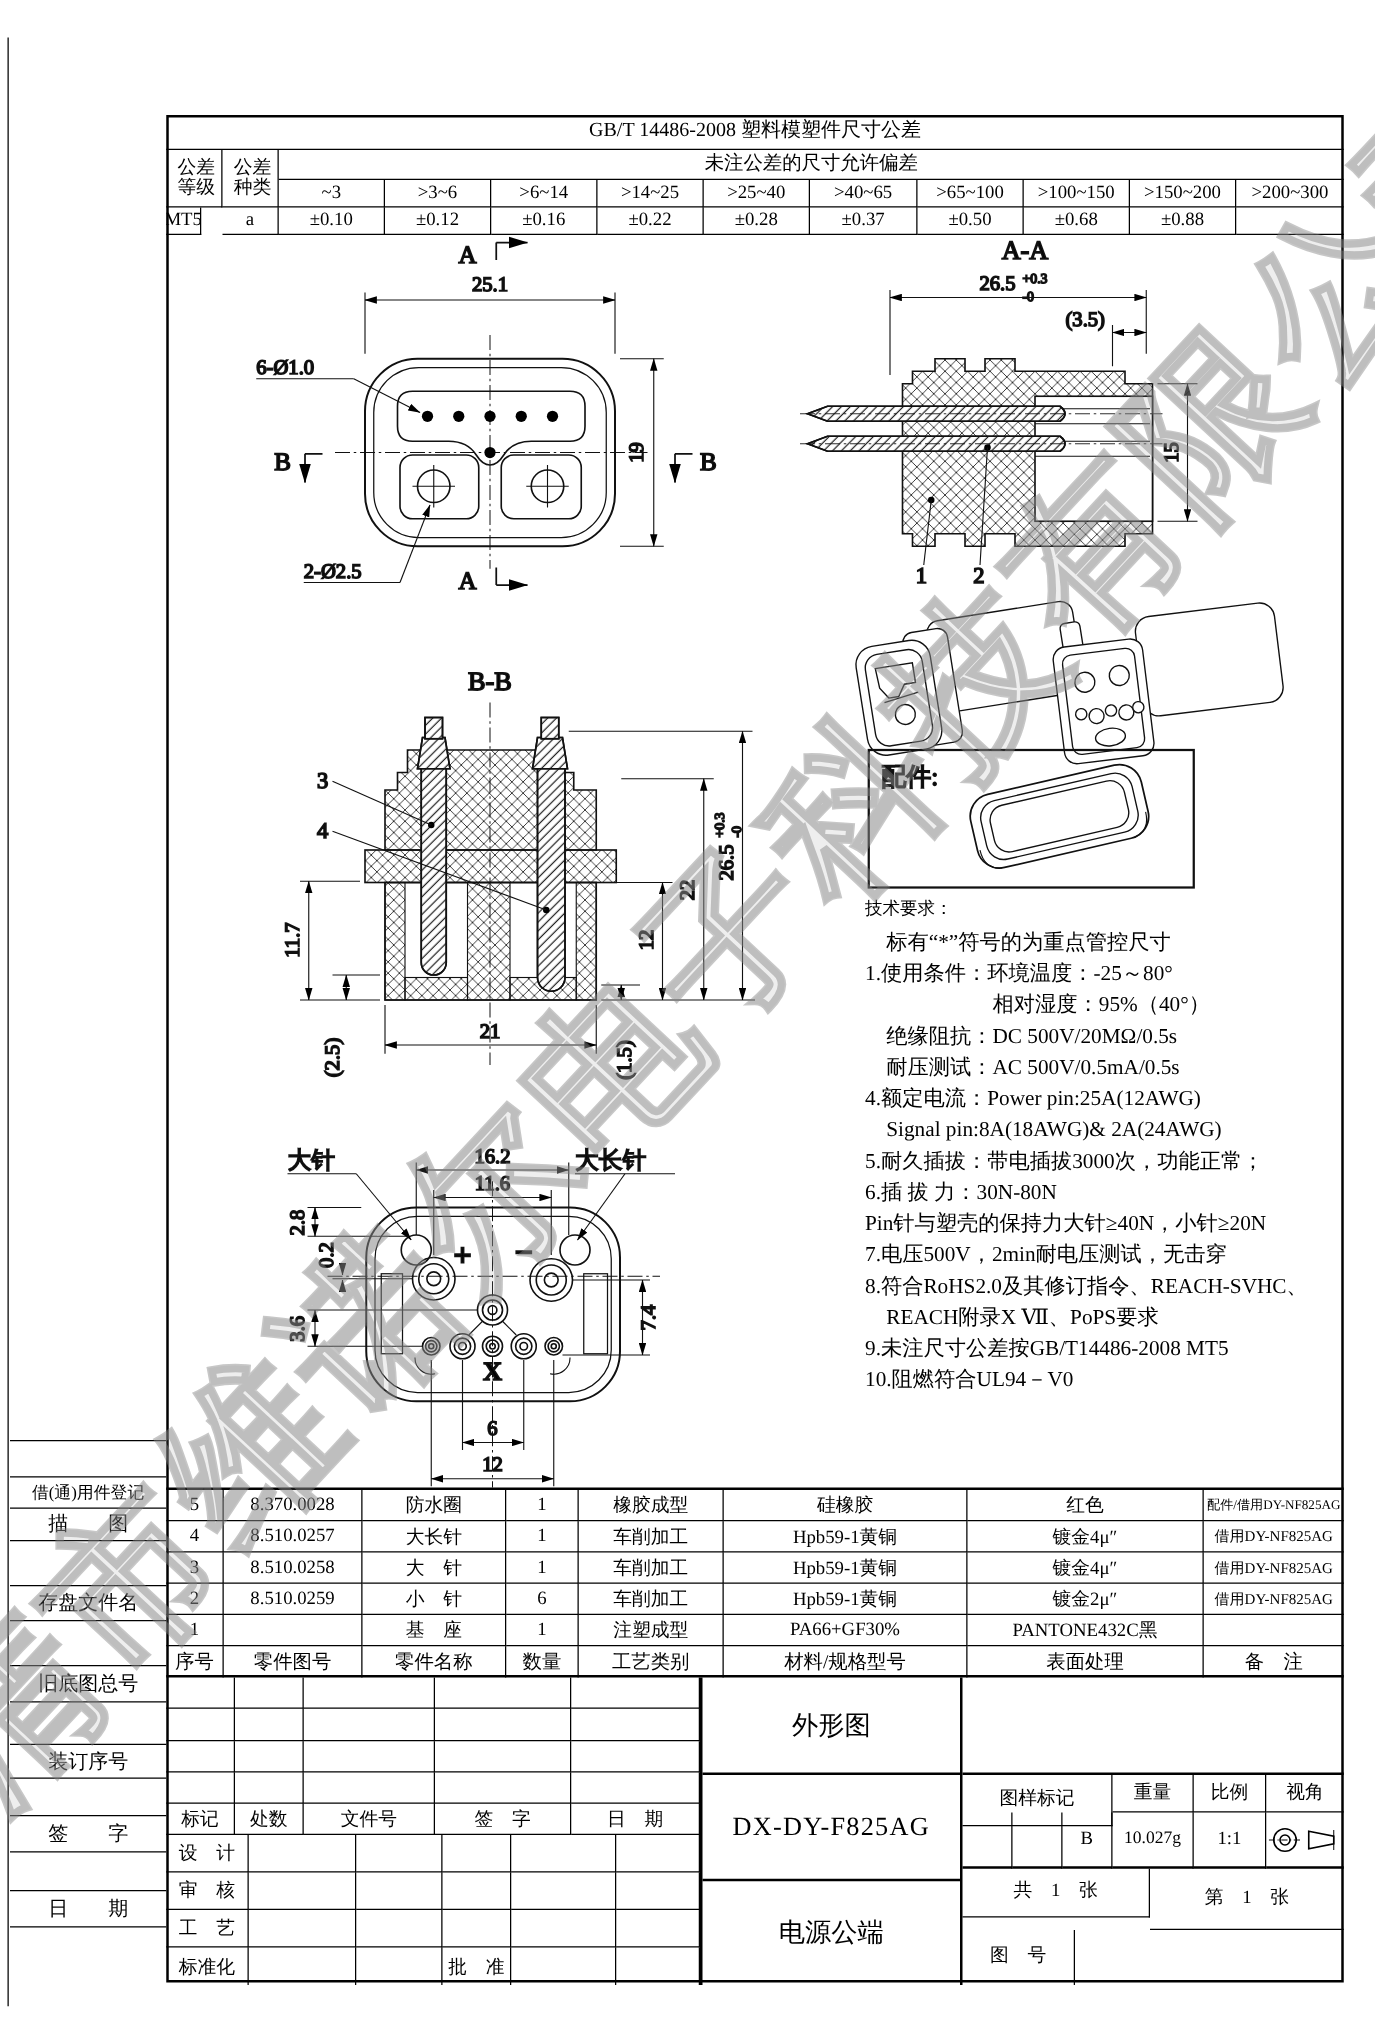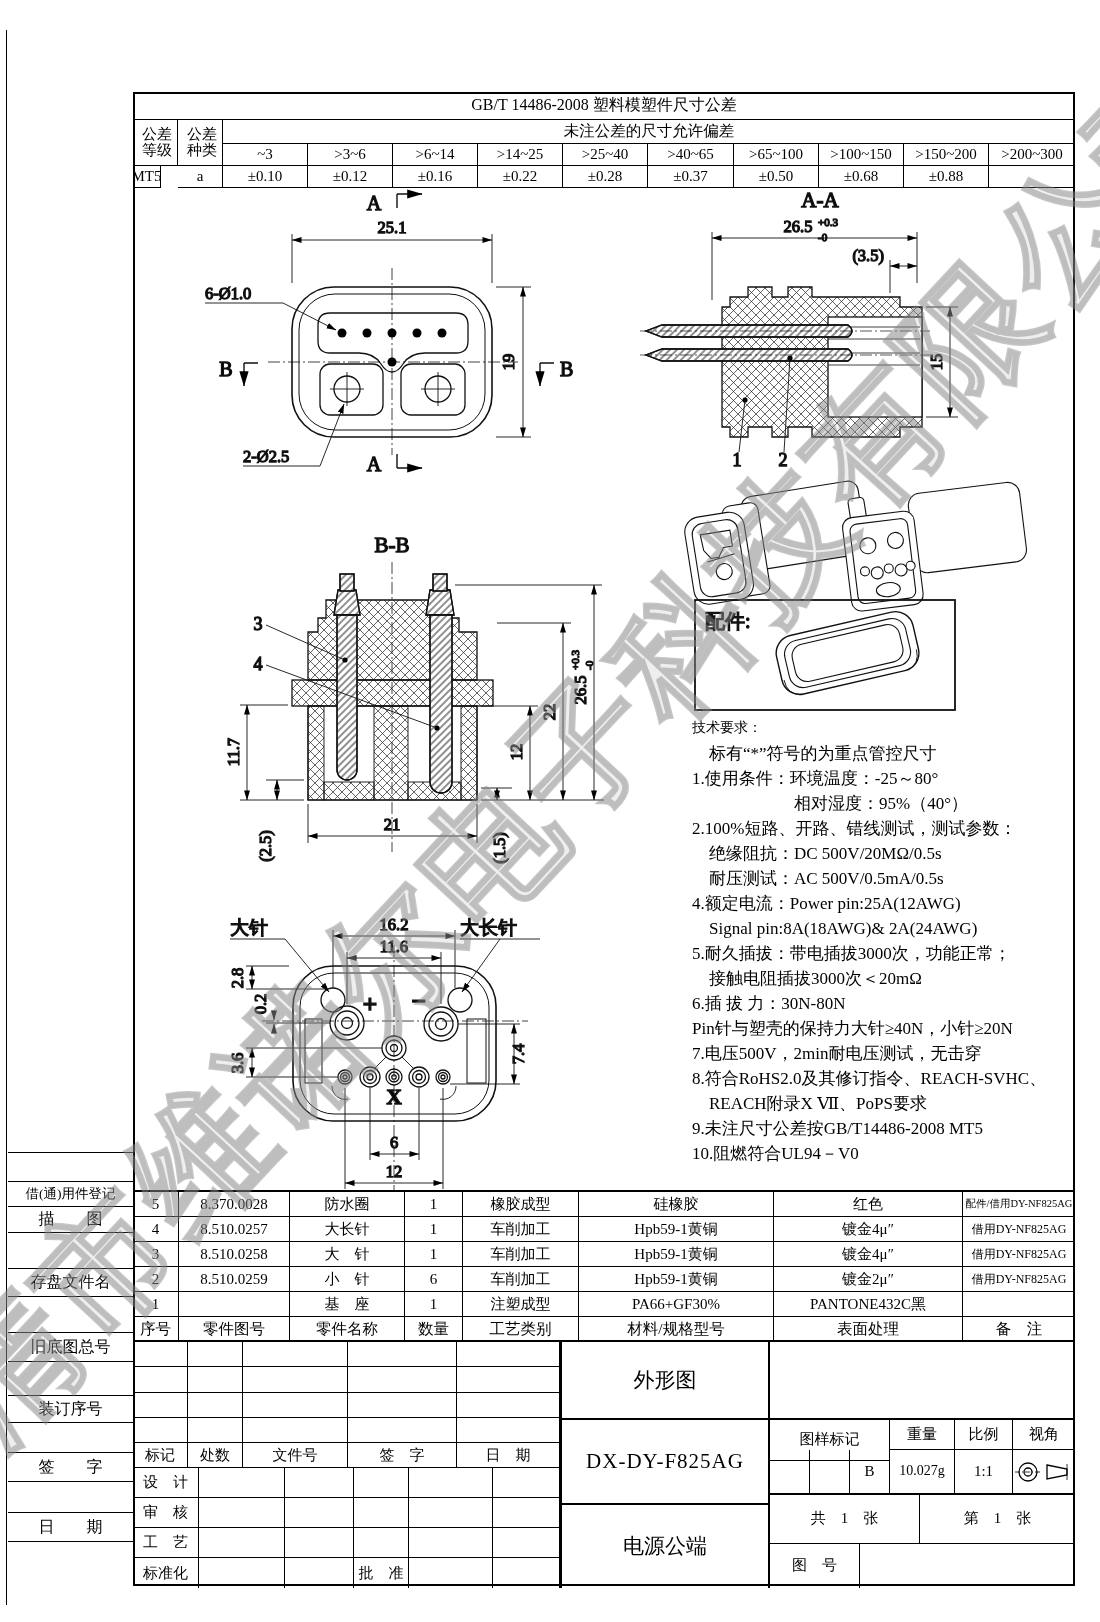--- a/index.html
+++ b/index.html
@@ -362,27 +362,25 @@
       <text x="394" y="1177" class="d">12</text>
     </g>
   </g>
 </svg>
 
 <div class="tech">
   <div class="tt">技术要求：</div>
   <div class="tl">　标有“*”符号的为重点管控尺寸</div>
   <div class="tl">1.使用条件：环境温度：-25～80°</div>
   <div class="tl">　　　　　　相对湿度：95%（40°）</div>
-  <div class="tl">2.100%短路、开路、错线测试，测试参数：</div>
   <div class="tl">　绝缘阻抗：DC 500V/20MΩ/0.5s</div>
   <div class="tl">　耐压测试：AC 500V/0.5mA/0.5s</div>
   <div class="tl">4.额定电流：Power pin:25A(12AWG)</div>
   <div class="tl">　Signal pin:8A(18AWG)&amp; 2A(24AWG)</div>
   <div class="tl">5.耐久插拔：带电插拔3000次，功能正常；</div>
-  <div class="tl">　接触电阻插拔3000次＜20mΩ</div>
   <div class="tl">6.插 拔 力：30N-80N</div>
   <div class="tl">Pin针与塑壳的保持力大针≥40N，小针≥20N</div>
   <div class="tl">7.电压500V，2min耐电压测试，无击穿</div>
   <div class="tl">8.符合RoHS2.0及其修订指令、REACH-SVHC、</div>
   <div class="tl">　REACH附录X Ⅶ、PoPS要求</div>
   <div class="tl">9.未注尺寸公差按GB/T14486-2008 MT5</div>
   <div class="tl">10.阻燃符合UL94－V0</div>
 </div>
 
 <div class="gridc" style="left:133px;top:1190px;width:942px;height:150px;z-index:2;border-top:2px solid #000;
@@ -523,21 +521,21 @@
       <svg width="58" height="32" viewBox="0 0 58 32">
         <g stroke="#000" fill="none" stroke-width="1.3">
           <circle cx="13" cy="16" r="9"></circle>
             <circle cx="13" cy="16" r="4"></circle>
           <line x1="0" y1="16" x2="27" y2="16" stroke-dasharray="5 2 1 2" stroke-width="0.8"></line>
           <path d="M32,9 L52,13 V19 L32,23 Z"></path>
           <line x1="52" y1="8" x2="52" y2="24" stroke-width="0.8"></line>
         </g>
       </svg>
     </div>
-    <div class="cell" style="left:0;top:153px;width:150px;height:49px">共　1　张</div>
+    <div class="cell" style="left:0;top:153px;width:150px;height:39px">共　1　张</div>
     <div class="cell nbr" style="left:150px;top:153px;width:155px;height:49px">第　1　张</div>
     <div class="cell nbb" style="left:0;top:202px;width:90px;height:44px">图　号</div>
     <div class="cell nbr nbb" style="left:90px;top:202px;width:215px;height:44px"></div>
   </div>
 </div>
 
 <div class="sideband" style="top:1152px;height:30px"></div>
 <div class="sideband" style="top:1182px;height:25px;border-top:none;font-size:13.5px">借(通)用件登记</div>
 <div class="sideband" style="top:1207px;height:26px;border-top:none">描　　图</div>
 <div class="sideband" style="top:1268px;height:29px">存盘文件名</div>

